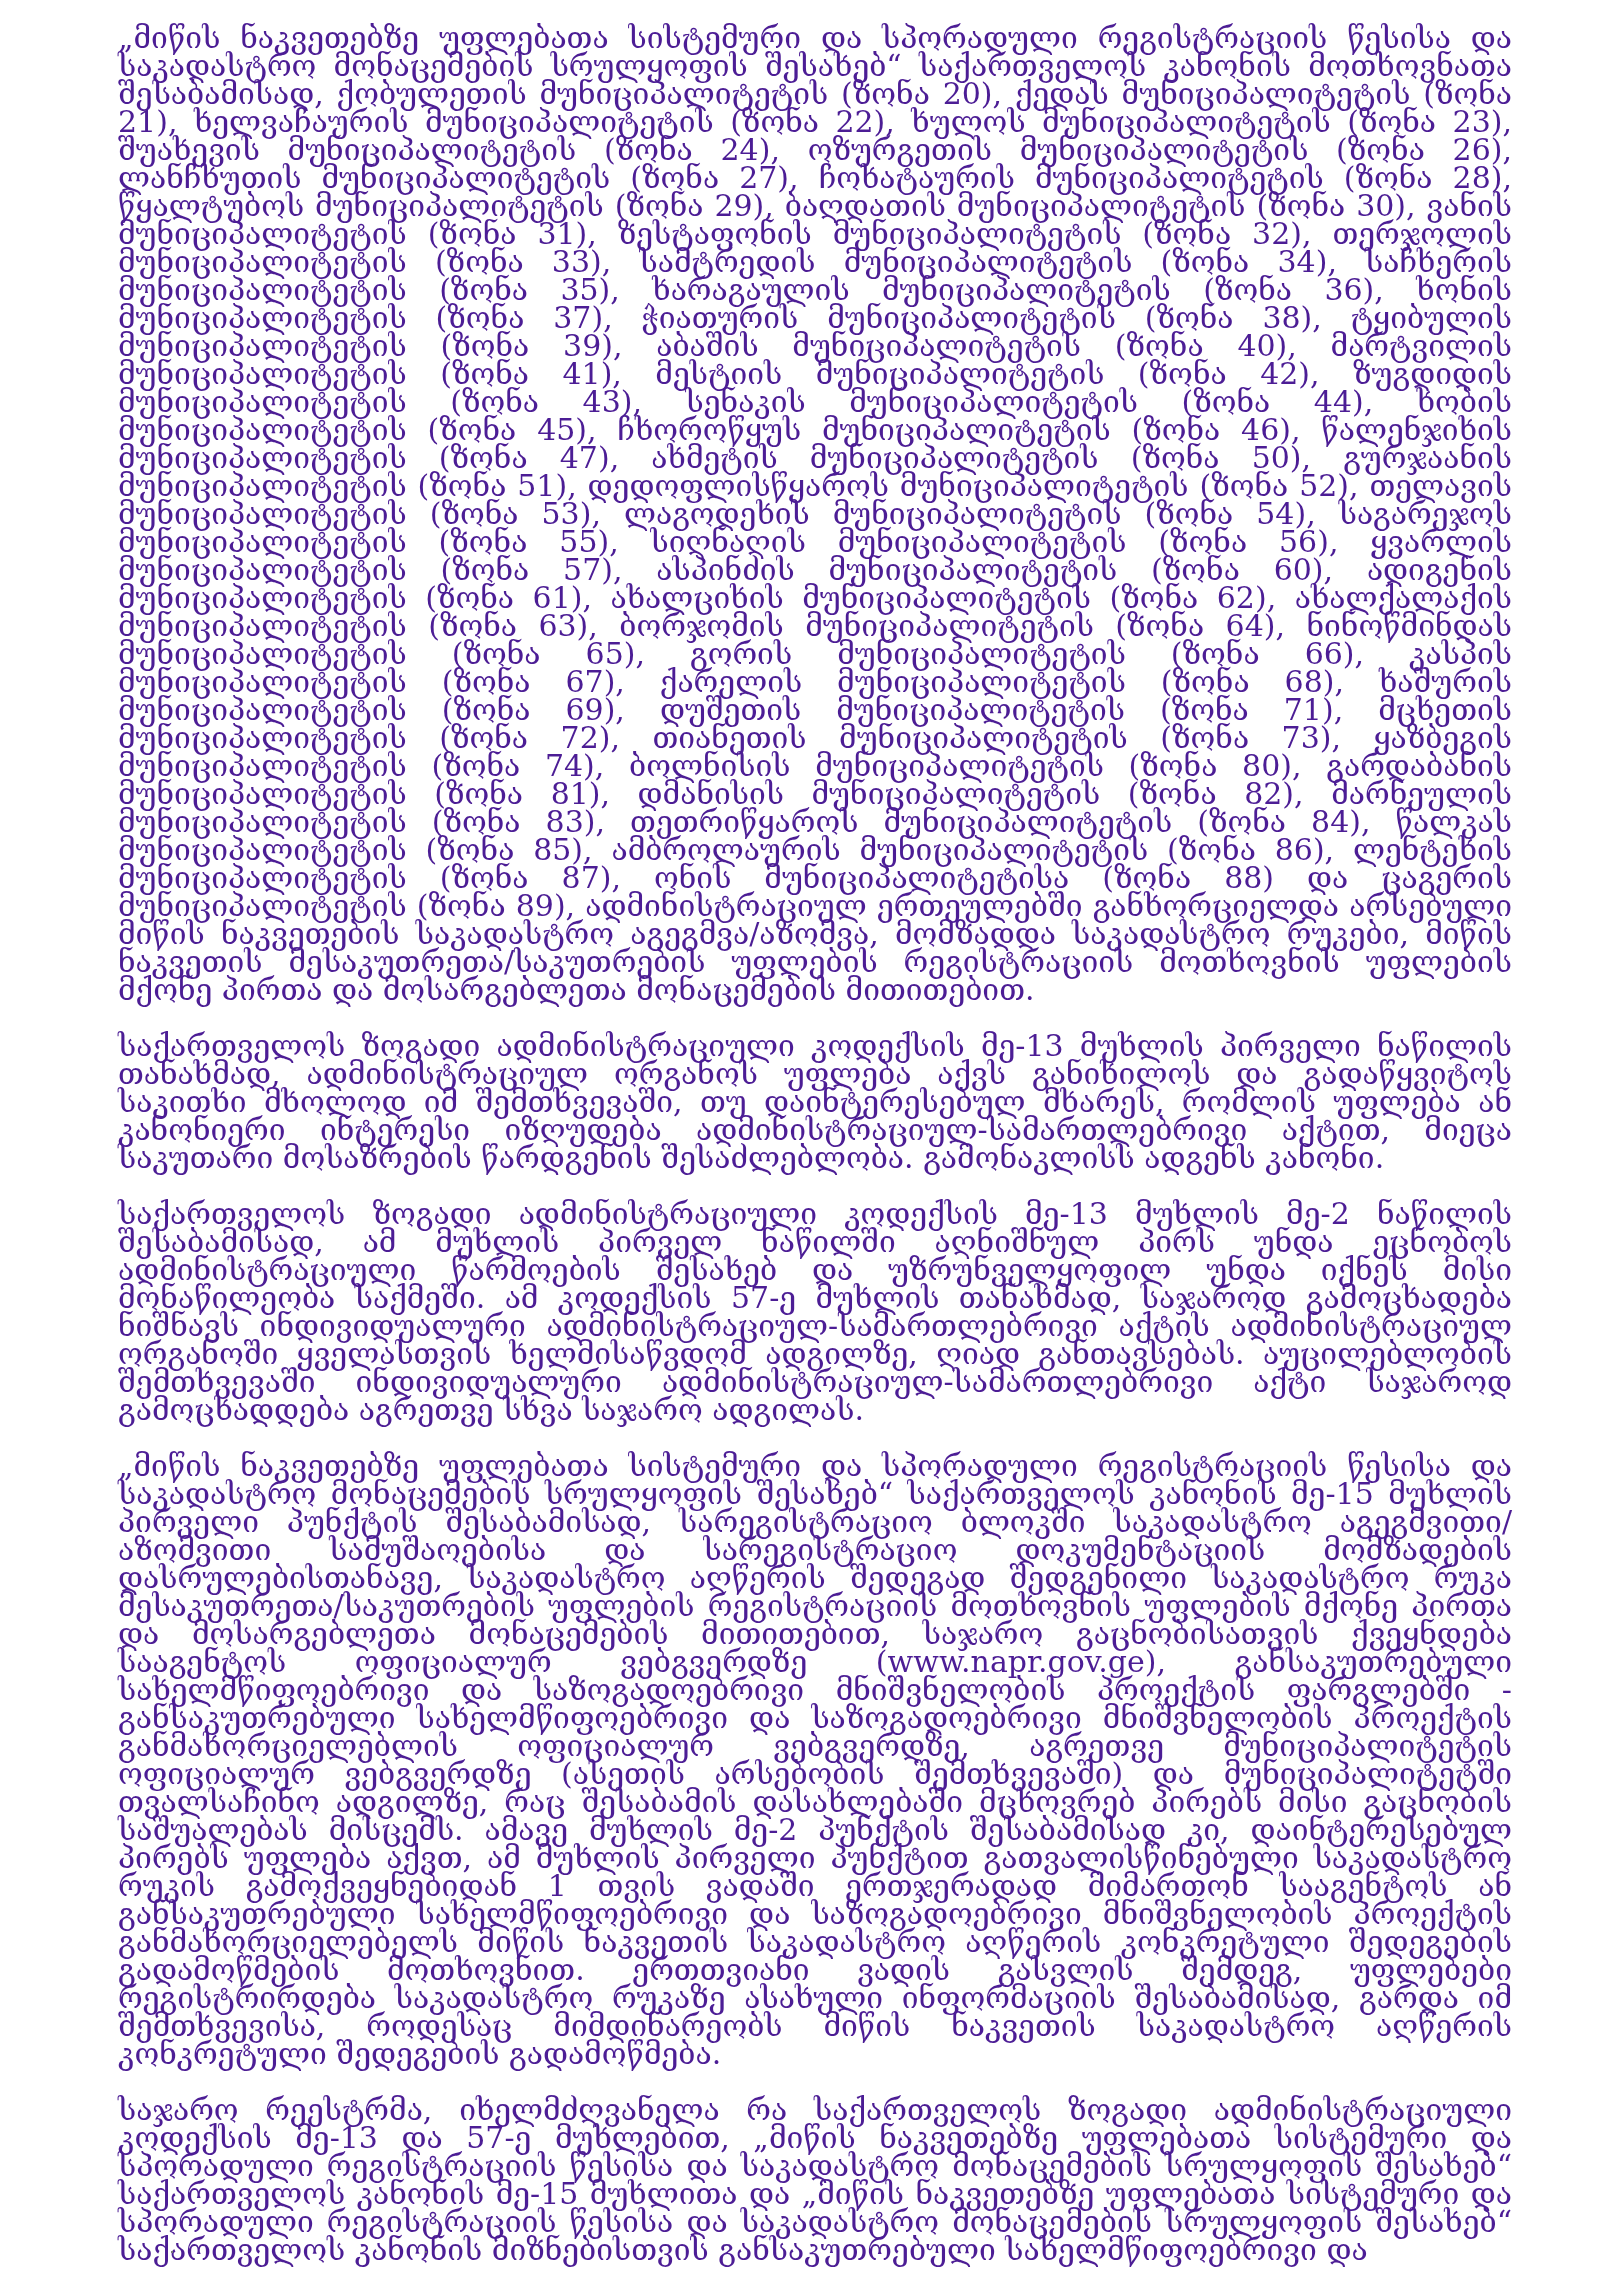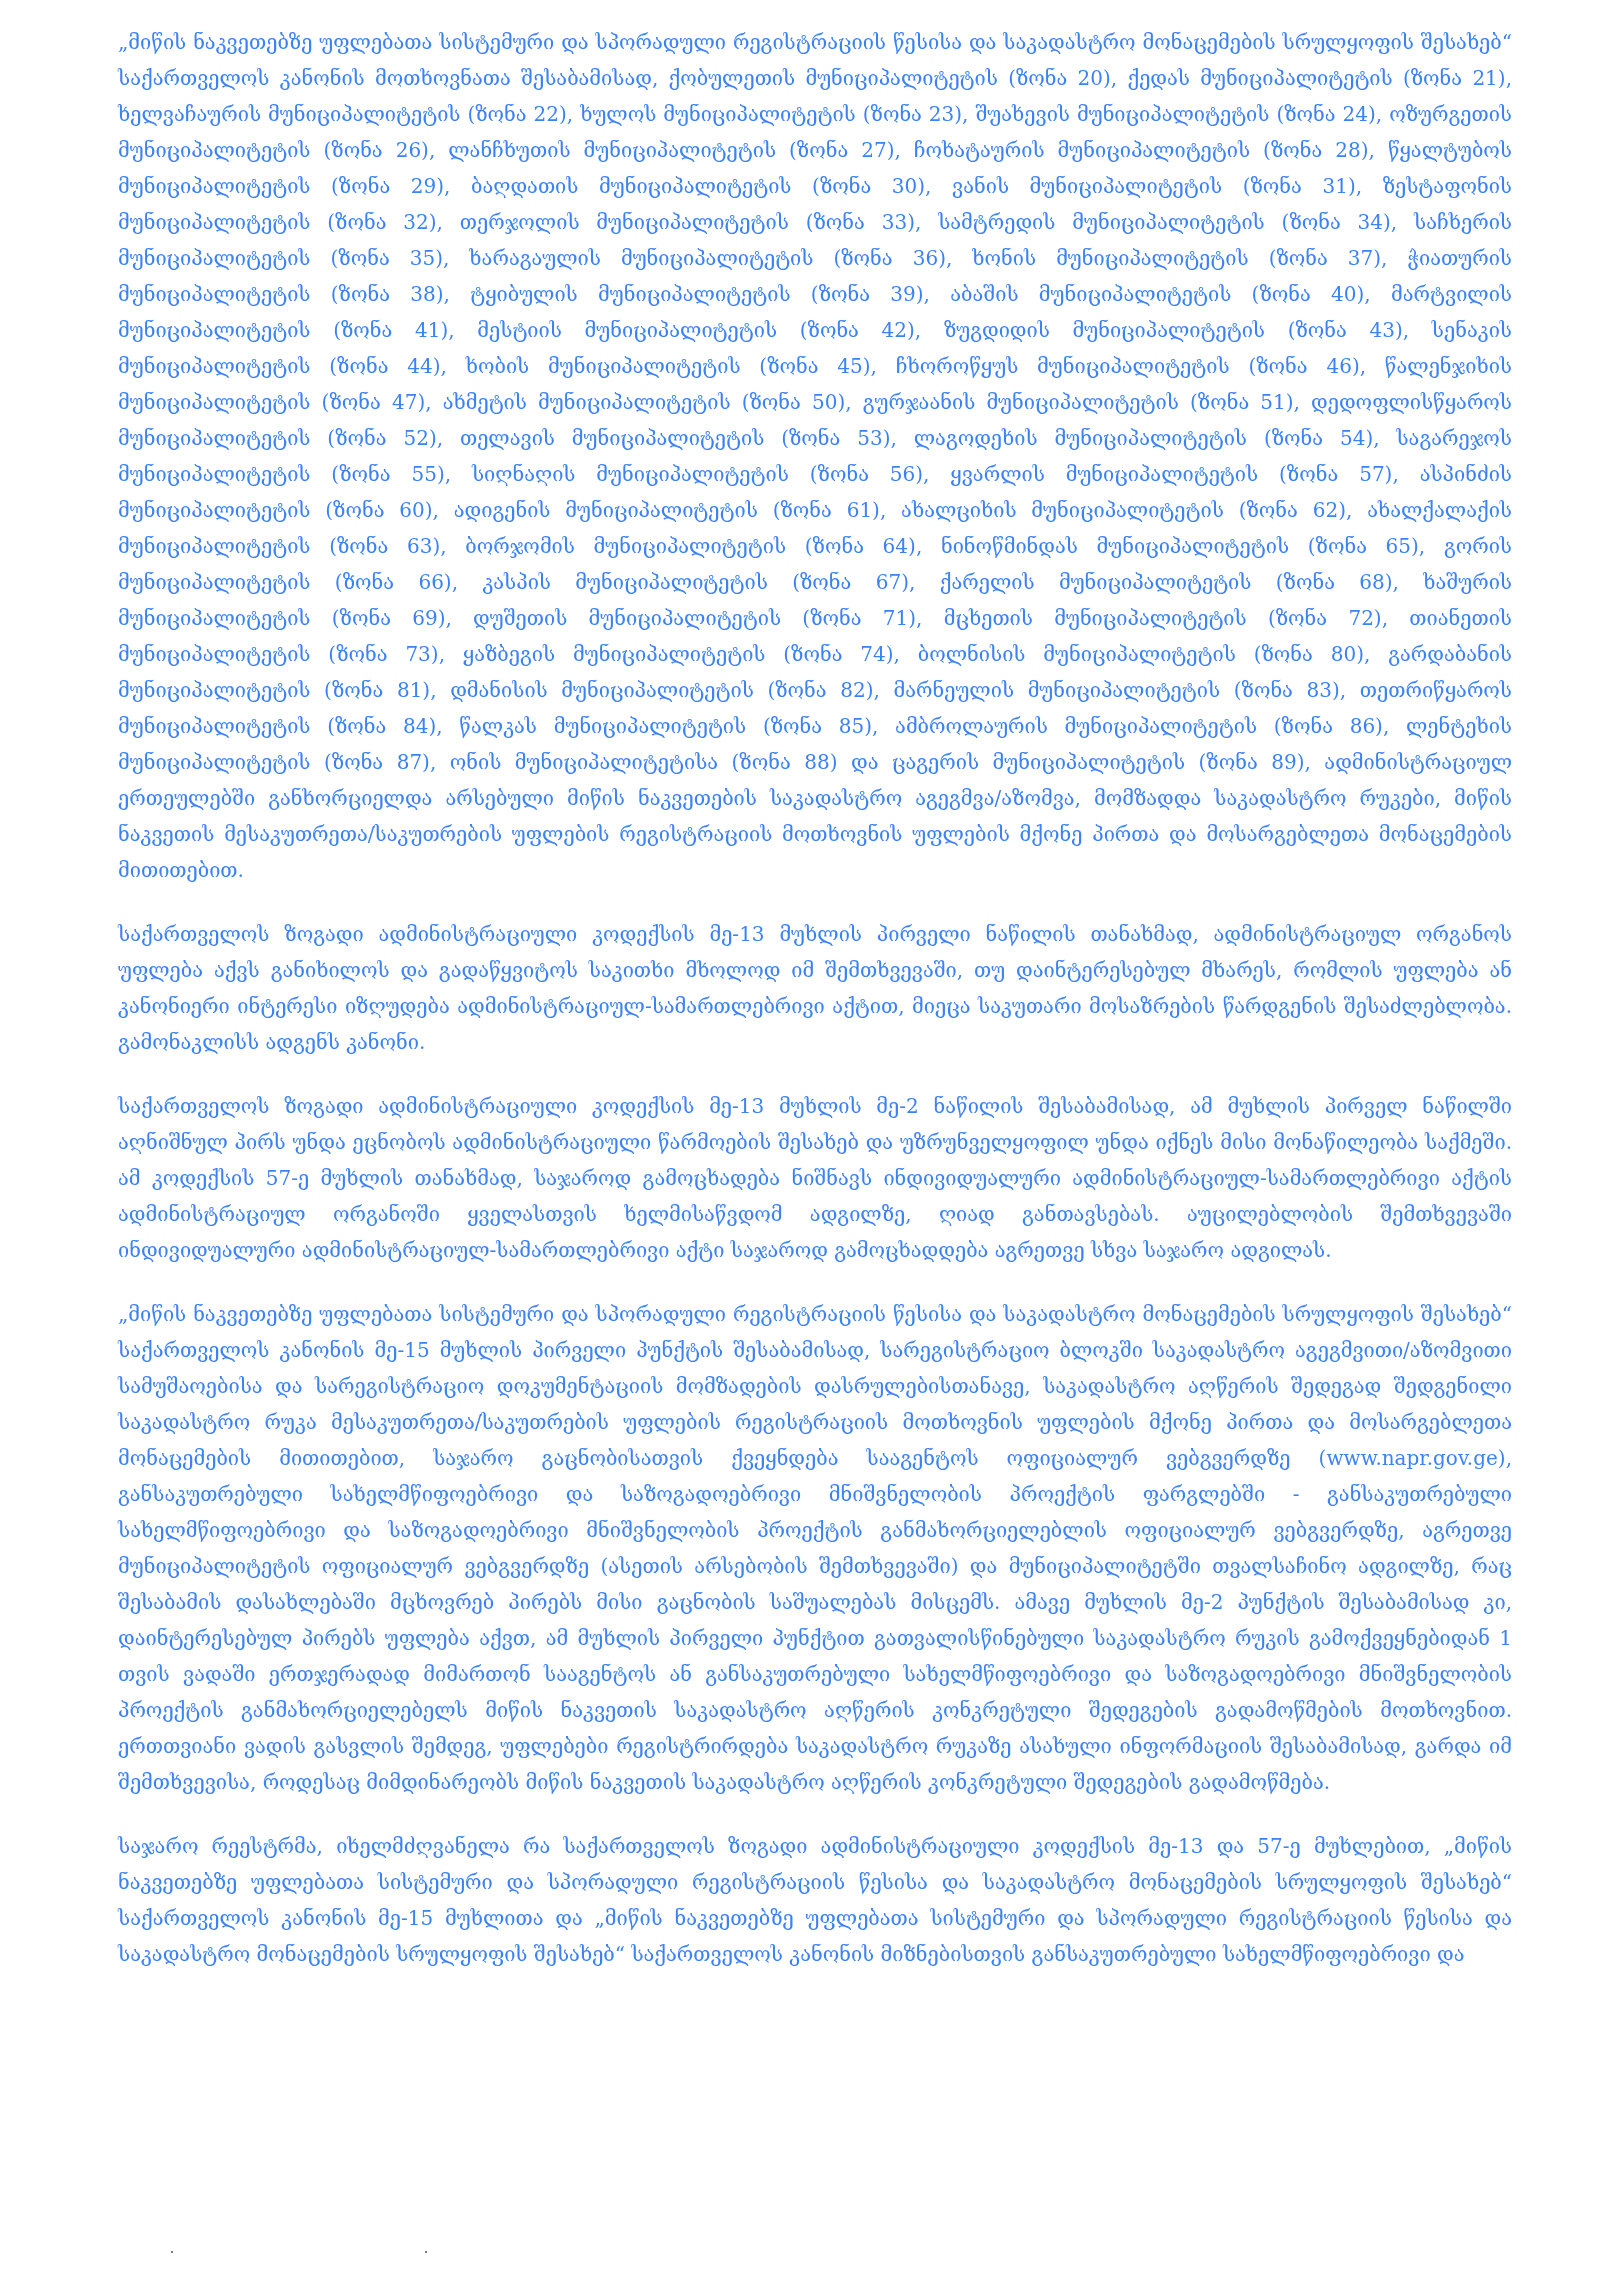--- a/index.html
+++ b/index.html
@@ -3,23 +3,23 @@
 <meta charset="utf-8">
 <style>
   html, body { margin: 0; padding: 0; background: #ffffff; }
   body { width: 1620px; height: 2293px; position: relative; overflow: hidden; }
   .page {
     position: absolute;
     left: 118px;
     top: 24px;
     width: 1394px;
     font-family: "DejaVu Serif", "Liberation Serif", serif;
-    font-size: 20px;
-    line-height: 36px;
-    color: #3b82f6;
+    font-size: 30px;
+    line-height: 28px;
+    color: #4c1d95;
     text-align: justify;
   }
   .para { margin: 0 0 28px 0; }
   .para:last-child { margin-bottom: 0; }
   .footer-marks {
     position: absolute;
     top: 2251px;
     left: 0;
     width: 1620px;
     height: 3.6px;

